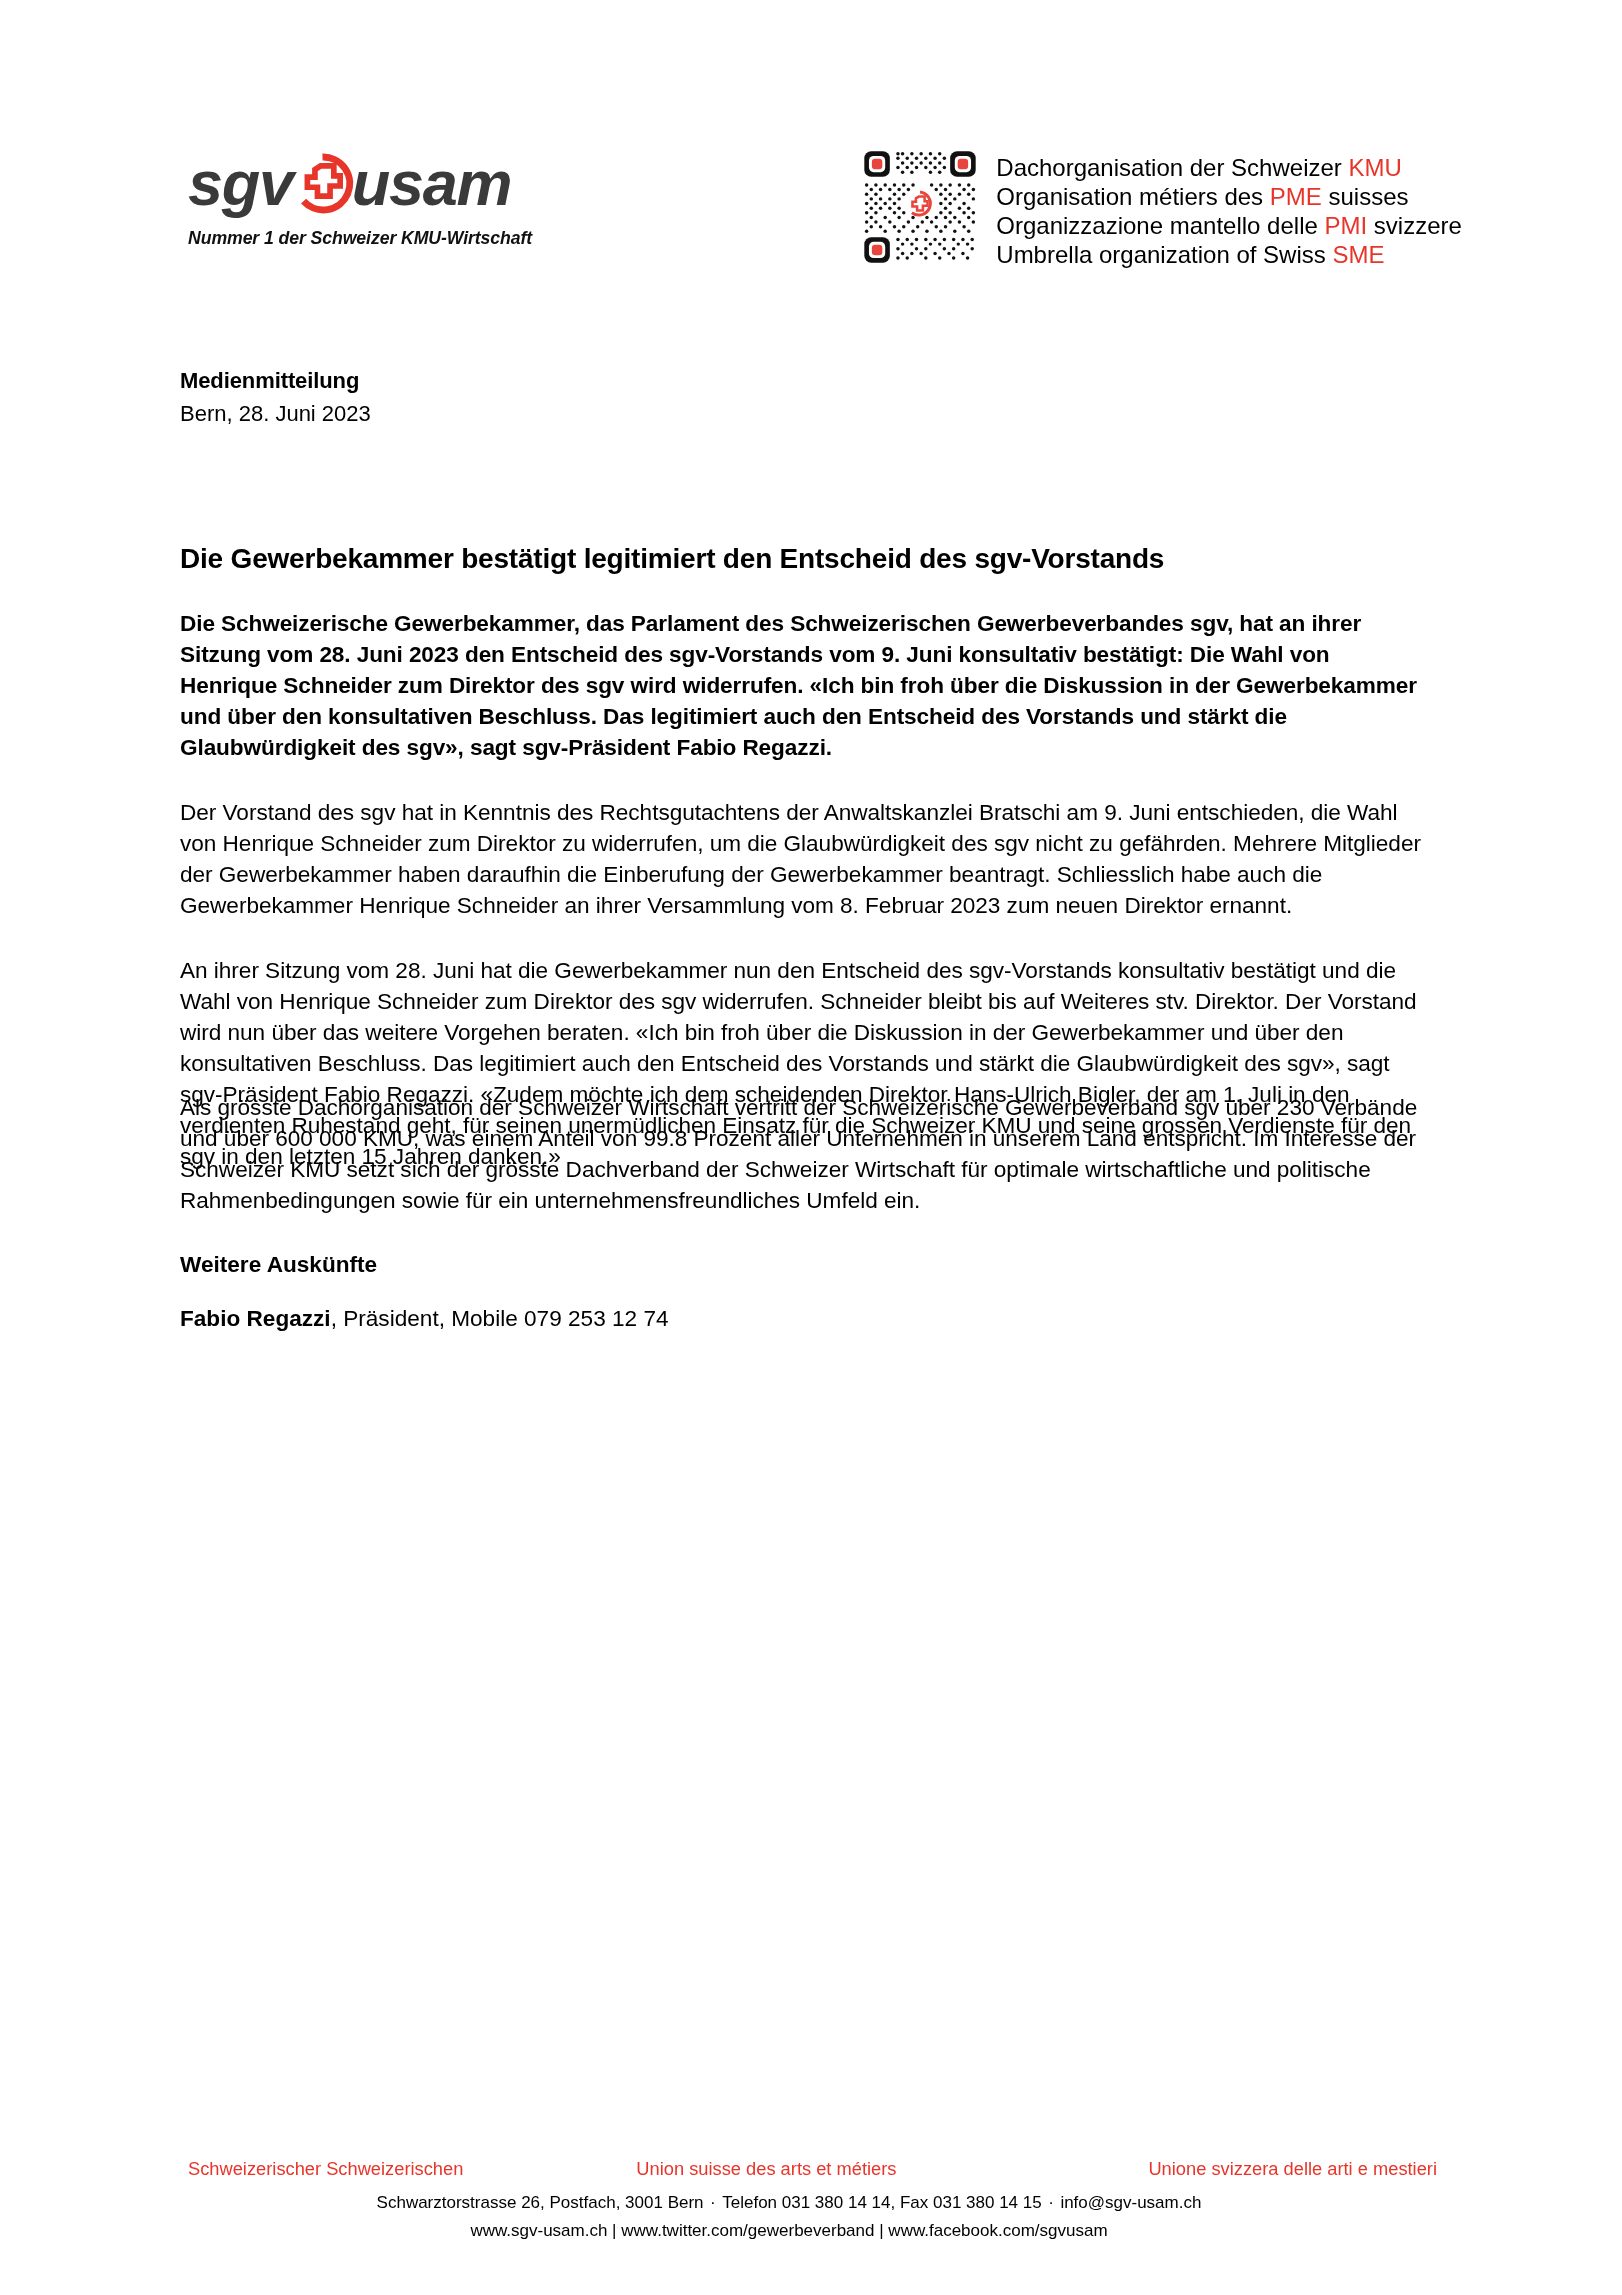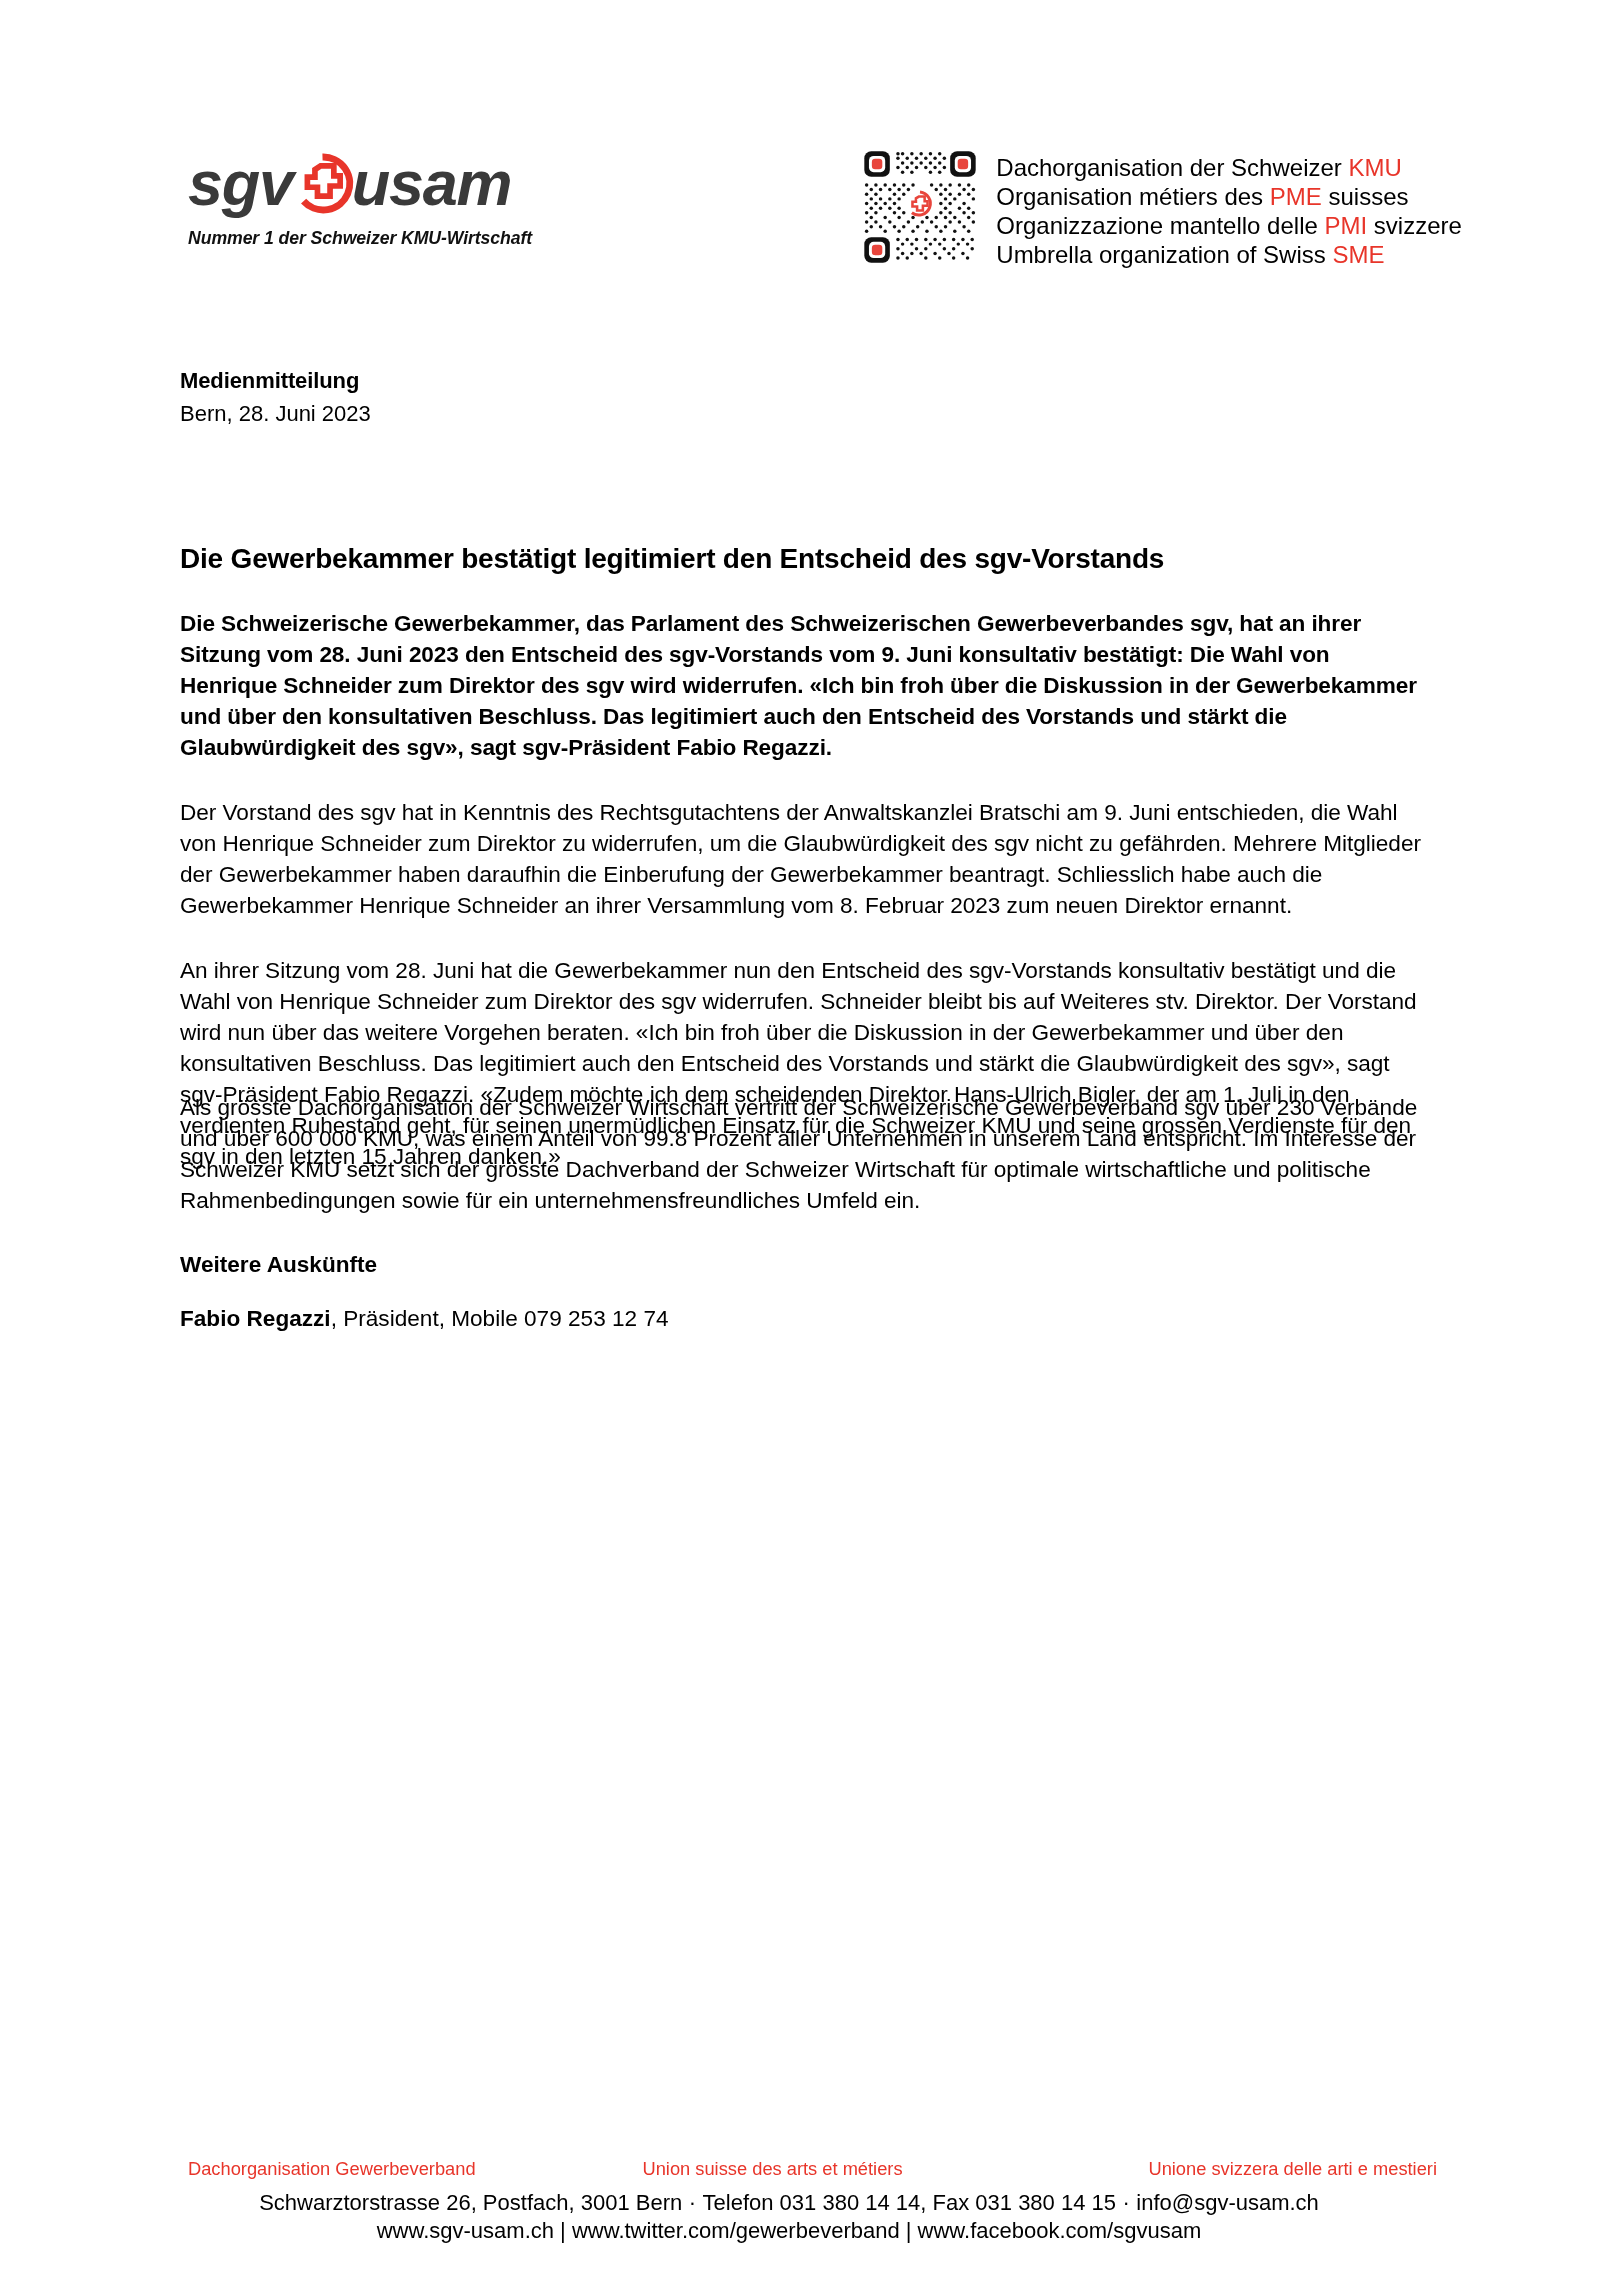--- a/index.html
+++ b/index.html
@@ -183,21 +183,21 @@
   .footer-langs .fl:nth-child(1) { flex: 0 0 auto; }
   .footer-langs .fl:nth-child(2) { flex: 0 0 auto; margin-right: 79px;}
   .footer-langs .fl:nth-child(3) { flex: 0 0 auto; }
 
   .footer-address {
     position: absolute;
     left: 0;
     top: 38px;
     width: 1578px;
     text-align: center;
-    font-size: 22px;
+    font-size: 17px;
     line-height: 27.5px;
   }
   .footer-address .sep { padding: 0 6.5px; }
 </style>
 </head>
 <body>
 
 <div class="page">
 
   <div class="header">
@@ -420,21 +420,21 @@
     <p class="body">An ihrer Sitzung vom 28. Juni hat die Gewerbekammer nun den Entscheid des sgv-Vorstands konsultativ bestätigt und die Wahl von Henrique Schneider zum Direktor des sgv widerrufen. Schneider bleibt bis auf Weiteres stv. Direktor. Der Vorstand wird nun über das weitere Vorgehen beraten. «Ich bin froh über die Diskussion in der Gewerbekammer und über den konsultativen Beschluss. Das legitimiert auch den Entscheid des Vorstands und stärkt die Glaubwürdigkeit des sgv», sagt sgv-Präsident Fabio Regazzi. «Zudem möchte ich dem scheidenden Direktor Hans-Ulrich Bigler, der am 1. Juli in den verdienten Ruhestand geht, für seinen unermüdlichen Einsatz für die Schweizer KMU und seine grossen Verdienste für den sgv in den letzten 15 Jahren danken.»</p>
 
     <div class="contact-heading">Weitere Auskünfte</div>
     <div class="contact-line"><b>Fabio Regazzi</b><span>, Präsident, Mobile 079 253 12 74</span></div>
 
     <p class="boilerplate">Als grösste Dachorganisation der Schweizer Wirtschaft vertritt der Schweizerische Gewerbeverband sgv über 230 Verbände und über 600 000 KMU, was einem Anteil von 99.8 Prozent aller Unternehmen in unserem Land entspricht. Im Interesse der Schweizer KMU setzt sich der grösste Dachverband der Schweizer Wirtschaft für optimale wirtschaftliche und politische Rahmenbedingungen sowie für ein unternehmensfreundliches Umfeld ein.</p>
   </div>
 
   <div class="footer">
     <div class="footer-langs">
-      <span class="fl">Dachorganisation Gewerbeverband</span>
+      <span class="fl">Schweizerischer Schweizerischen</span>
       <span class="fl">Union suisse des arts et métiers</span>
       <span class="fl">Unione svizzera delle arti e mestieri</span>
     </div>
     <div class="footer-address">
       <div><span>Schwarztorstrasse 26, Postfach, 3001 Bern</span><span class="sep">·</span><span>Telefon 031 380 14 14, Fax 031 380 14 15</span><span class="sep">·</span><span>info@sgv-usam.ch</span></div>
       <div>www.sgv-usam.ch  |  www.twitter.com/gewerbeverband  |  www.facebook.com/sgvusam</div>
     </div>
   </div>
 
 </div>

